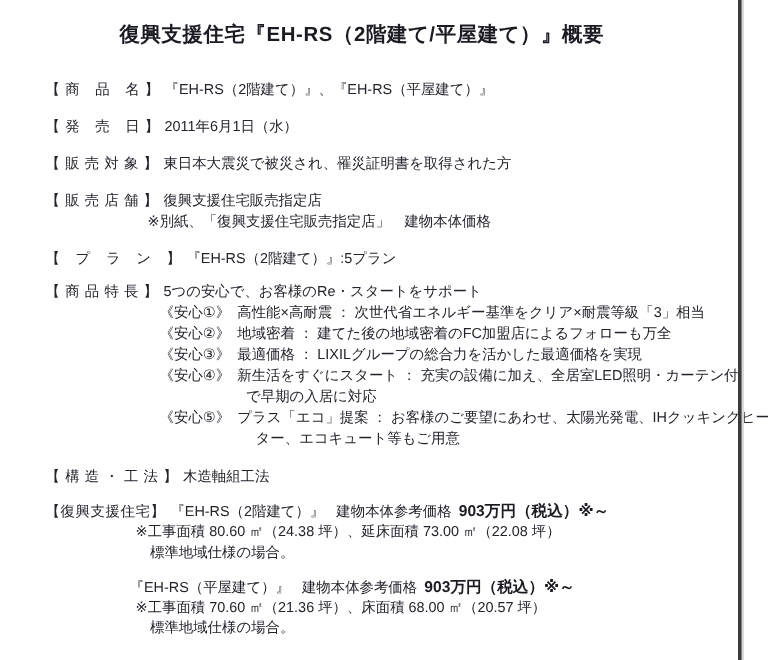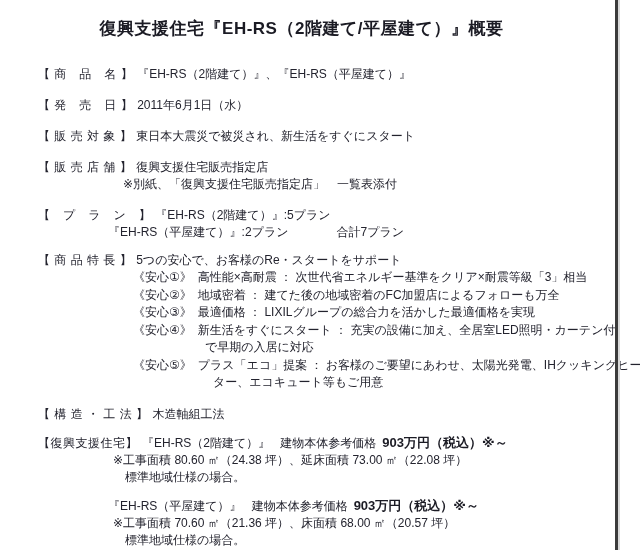--- a/index.html
+++ b/index.html
@@ -78,33 +78,30 @@
 
   <div class="row first">
     <span class="lbl">【 商　品　名 】</span><span class="val">『EH-RS（2階建て）』、『EH-RS（平屋建て）』</span>
   </div>
 
   <div class="row">
     <span class="lbl">【 発　売　日 】</span><span class="val">2011年6月1日（水）</span>
   </div>
 
   <div class="row">
-    <span class="lbl">【 販 売 対 象 】</span><span class="val">東日本大震災で被災され、新生活をすぐにスタート</span>
+    <span class="lbl">【 販 売 対 象 】</span><span class="val">東日本大震災で被災され、罹災証明書を取得された方</span>
   </div>
 
   <div class="row">
     <span class="lbl">【 販 売 店 舗 】</span><span class="val">復興支援住宅販売指定店</span>
   </div>
-  <div class="sub store-note">※別紙、「復興支援住宅販売指定店」　一覧表添付</div>
+  <div class="sub store-note">※別紙、「復興支援住宅販売指定店」　建物本体価格</div>
 
   <div class="row gap-md">
     <span class="lbl">【　プ　ラ　ン　】</span><span class="val">『EH-RS（2階建て）』:5プラン</span>
-  </div>
-  <div class="sub plan-line2">
-    <span>『EH-RS（平屋建て）』:2プラン</span><span class="plan-total">合計7プラン</span>
   </div>
 
   <div class="row gap-sm">
     <span class="lbl">【 商 品 特 長 】</span><span class="val">5つの安心で、お客様のRe・スタートをサポート</span>
   </div>
   <div class="feat-item">
     <span class="feat-tag">《安心①》</span><span>高性能×高耐震 ： 次世代省エネルギー基準をクリア×耐震等級「3」相当</span>
   </div>
   <div class="feat-item">
     <span class="feat-tag">《安心②》</span><span>地域密着 ： 建てた後の地域密着のFC加盟店によるフォローも万全</span>

